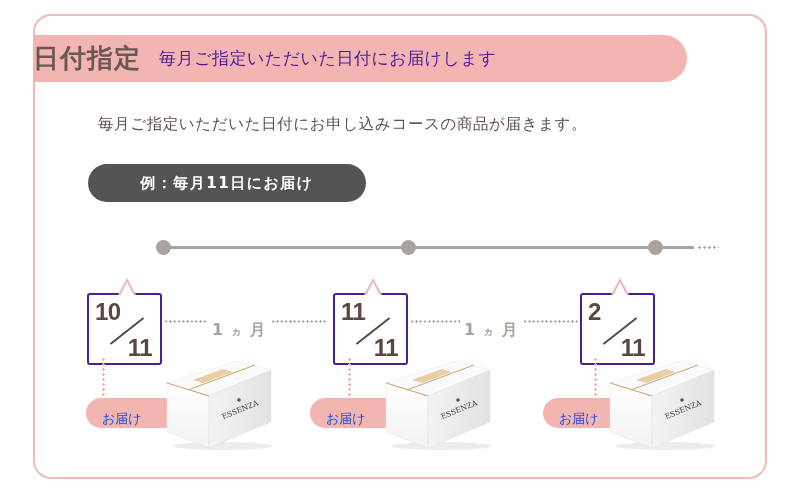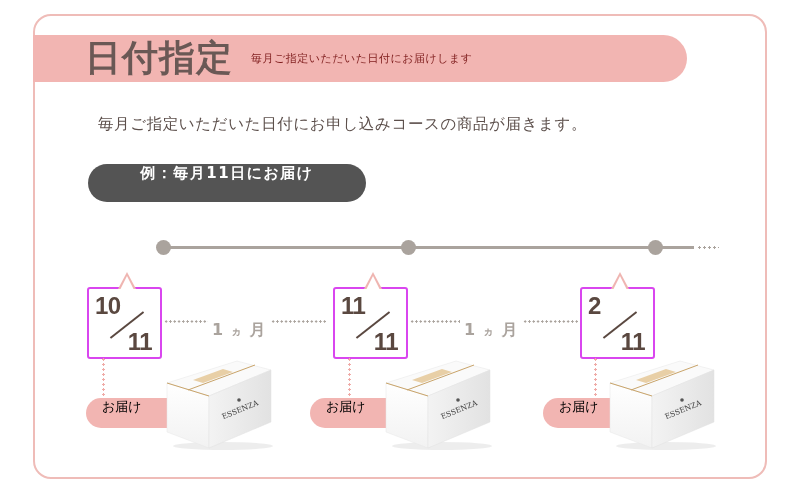--- a/index.html
+++ b/index.html
@@ -10,56 +10,56 @@
     position: absolute; left: 33px; top: 14px; width: 734px; height: 465px;
     border: 2px solid #efbcb8; border-radius: 18px; background: #ffffff;
   }
 
   .banner {
     position: absolute; left: 33px; top: 35px; width: 654px; height: 47px;
     background: #f2b5b2; border-radius: 0 24px 24px 0;
     display: flex; align-items: center;
   }
   .banner-title {
-    margin-left: 52px; font-size: 36px; font-weight: bold; color: #6a5855;
+    font-size: 26px; font-weight: bold; color: #6a5855;
     letter-spacing: 1px;
   }
   .banner-sub {
-    margin-left: 18px; font-size: 11px; color: #7f1d1d; letter-spacing: 0.5px;
+    margin-left: 18px; font-size: 17px; color: #4c1d95; letter-spacing: 0.5px;
   }
 
   .desc {
     position: absolute; left: 98px; top: 114px; font-size: 15.5px; color: #5d504c;
     letter-spacing: 0.6px; white-space: nowrap;
   }
 
   .example-pill {
     position: absolute; left: 88px; top: 164px; width: 278px; height: 38px;
     background: #545454; border-radius: 19px; color: #ffffff;
     font-size: 15px; font-weight: bold; letter-spacing: 1.5px;
-    display: flex; justify-content: center;
+    display: flex; align-items: center; justify-content: center;
   }
 
   
   .tl-line {
     position: absolute; left: 163px; top: 246px; width: 531px; height: 3px; background: #aaa39d;
   }
   .tl-tail {
     position: absolute; left: 697px; top: 246px; width: 22px; height: 3px;
     background-image: radial-gradient(circle, #aaa39d 1px, transparent 1.3px);
     background-size: 5px 3px; background-repeat: repeat-x;
   }
   .tl-dot {
     position: absolute; width: 15px; height: 15px; border-radius: 50%; background: #aaa39d; top: 240px;
   }
 
   
   .date-box {
-    position: absolute; top: 287px; width: 75px; height: 72px;
-    border: 2px solid #d946ef; border-radius: 3px; background: #fff;
+    position: absolute; top: 293px; width: 75px; height: 72px;
+    border: 2px solid #4c1d95; border-radius: 3px; background: #fff;
   }
   .date-box::before {
     content: ""; position: absolute; left: 29px; top: -17px; width: 0; height: 0;
     border-left: 9px solid transparent; border-right: 9px solid transparent;
     border-bottom: 17px solid #efb5b1;
   }
   .date-box::after {
     content: ""; position: absolute; left: 31px; top: -13px; width: 0; height: 0;
     border-left: 7px solid transparent; border-right: 7px solid transparent;
     border-bottom: 14px solid #ffffff;
@@ -91,22 +91,22 @@
   .interval-label .small { font-size: 11px; }
 
   
   .v-dots {
     position: absolute; width: 3px; top: 357px; height: 42px;
     background-image: radial-gradient(circle, #efaaa6 1.1px, transparent 1.4px);
     background-size: 3px 5px; background-repeat: repeat-y;
   }
   .deliver-pill {
     position: absolute; top: 398px; height: 30px; width: 85px; background: #f2b5b2;
-    border-radius: 15px 0 0 15px; color: #000000; font-size: 13px;
-    display: flex; align-items: flex-start; padding-left: 16px;
+    border-radius: 15px 0 0 15px; color: #1d4ed8; font-size: 13px;
+    display: flex; align-items: flex-end; padding-left: 16px;
   }
 
   .box { position: absolute; width: 112px; height: 92px; }
   .box svg { width: 100%; height: 100%; display: block; }
 </style>
 </head>
 <body>
 
 <div class="card"></div>
 

